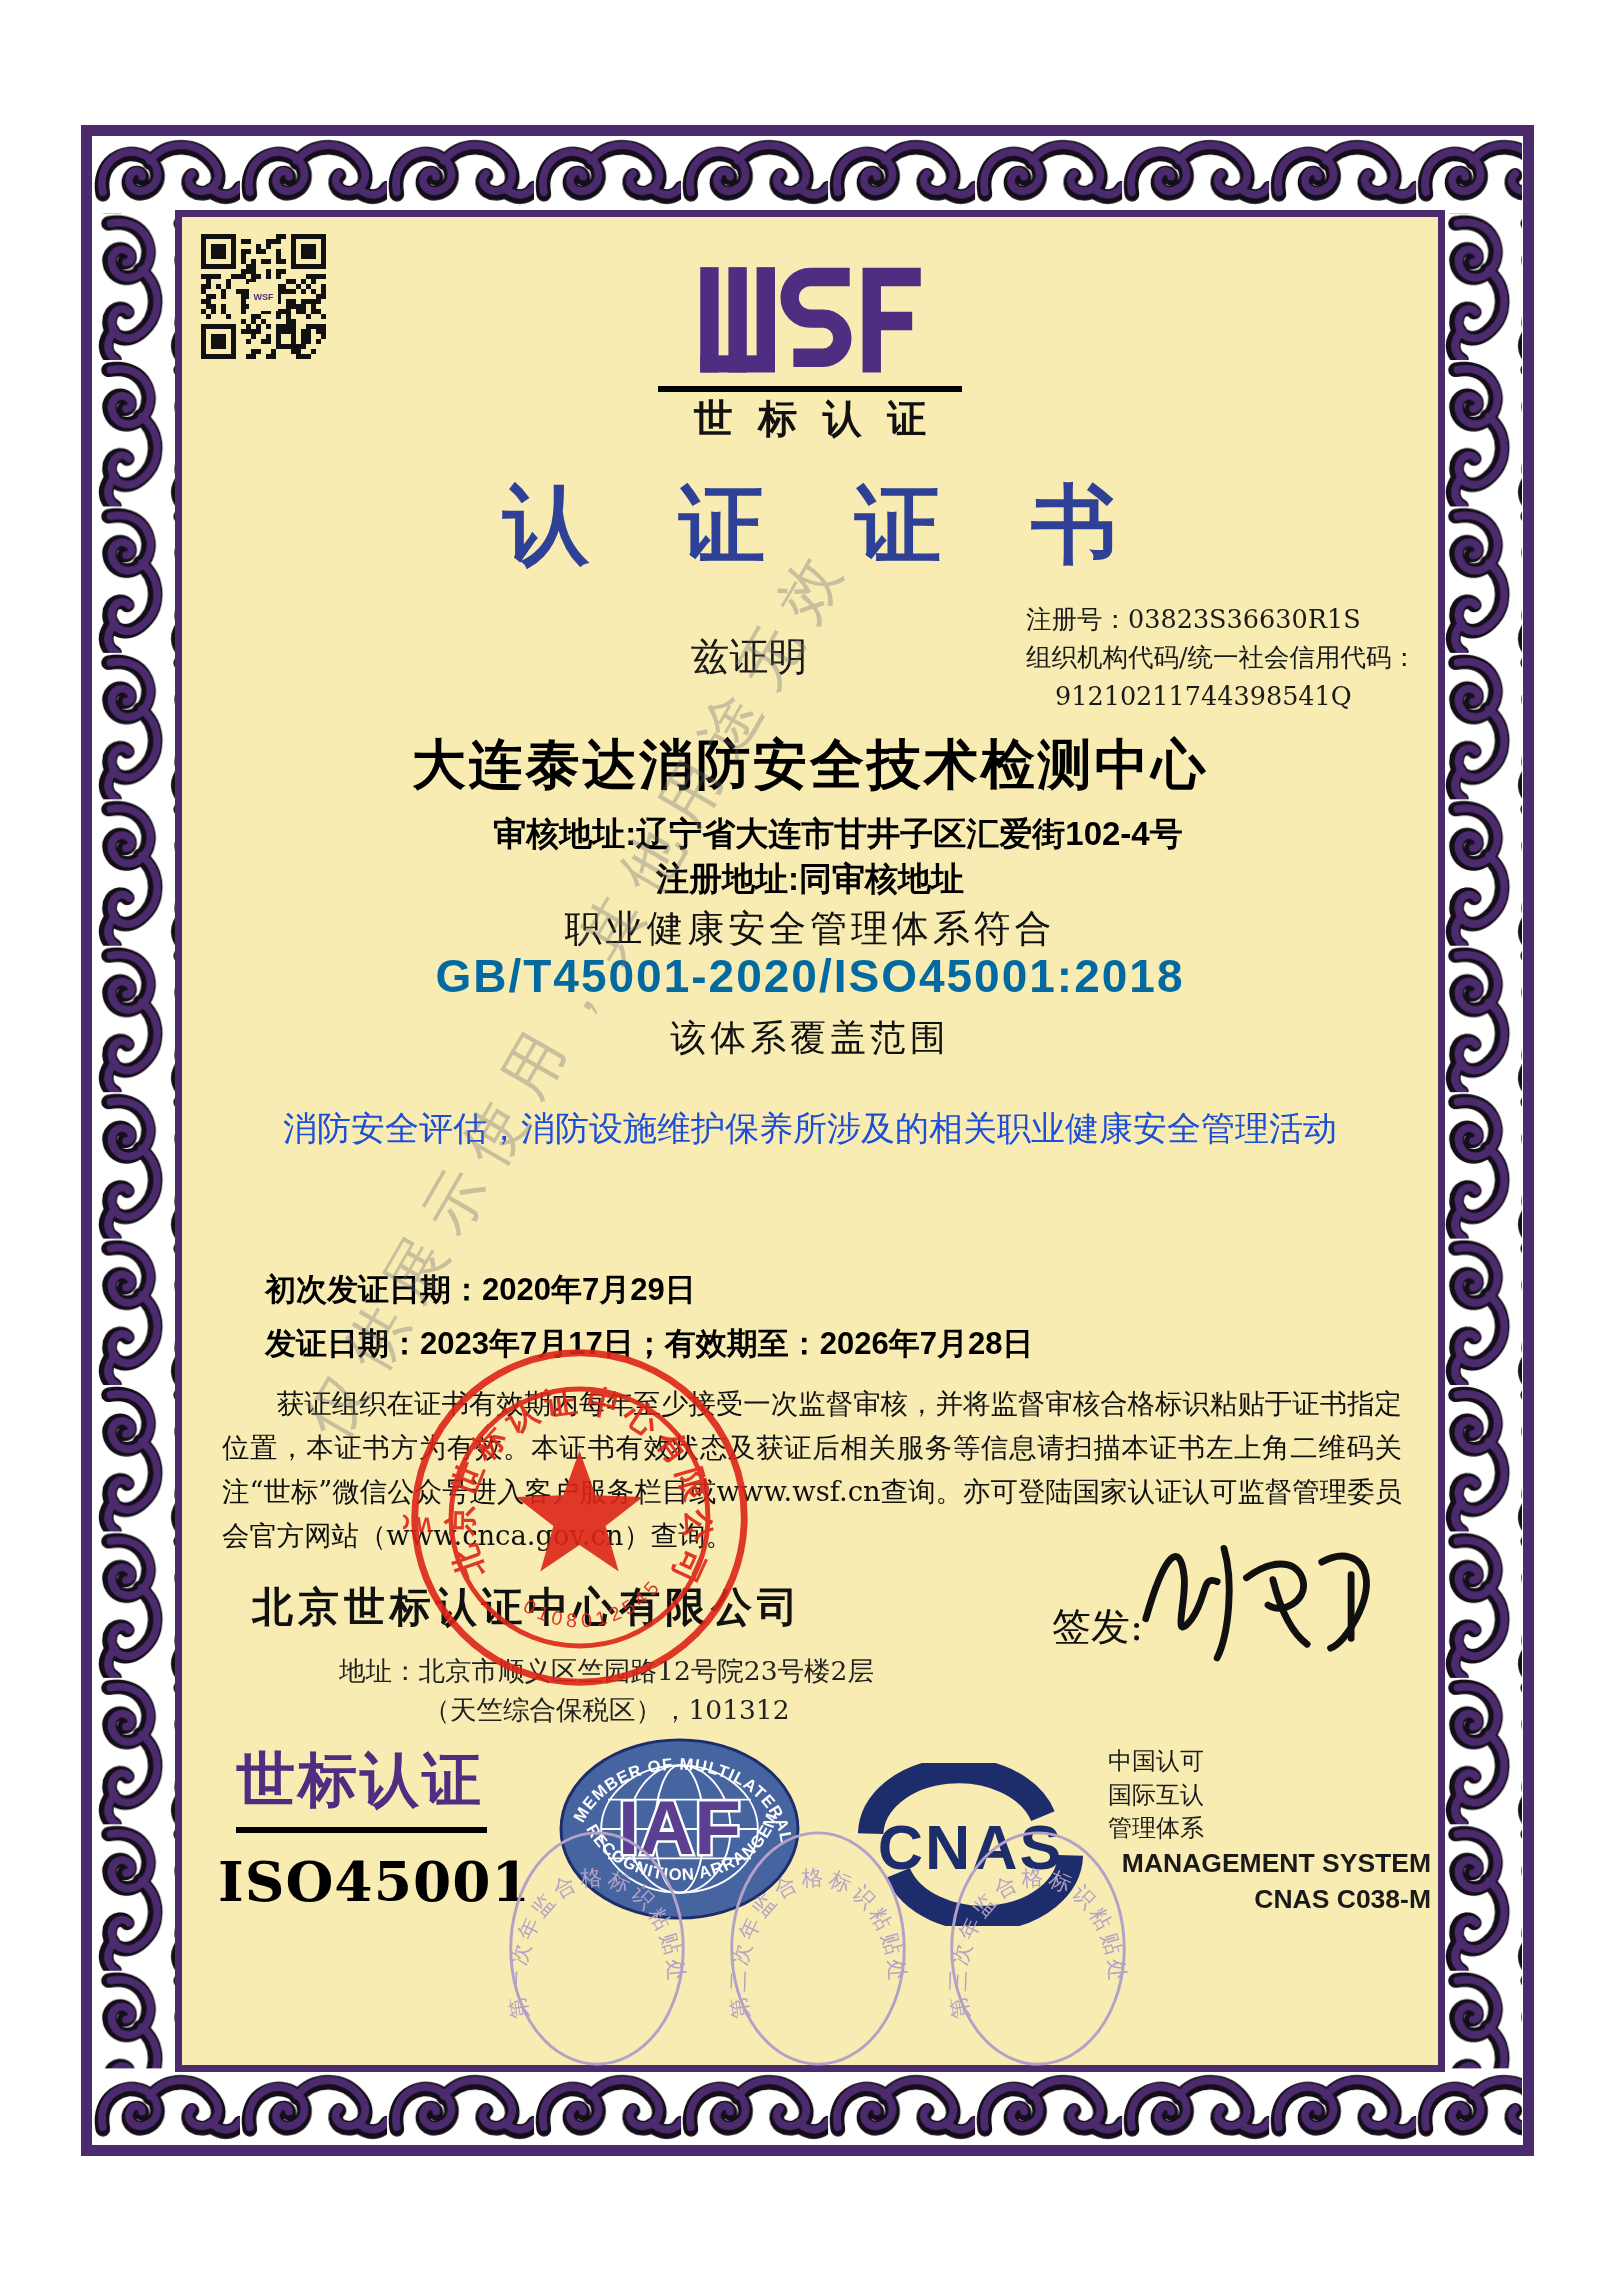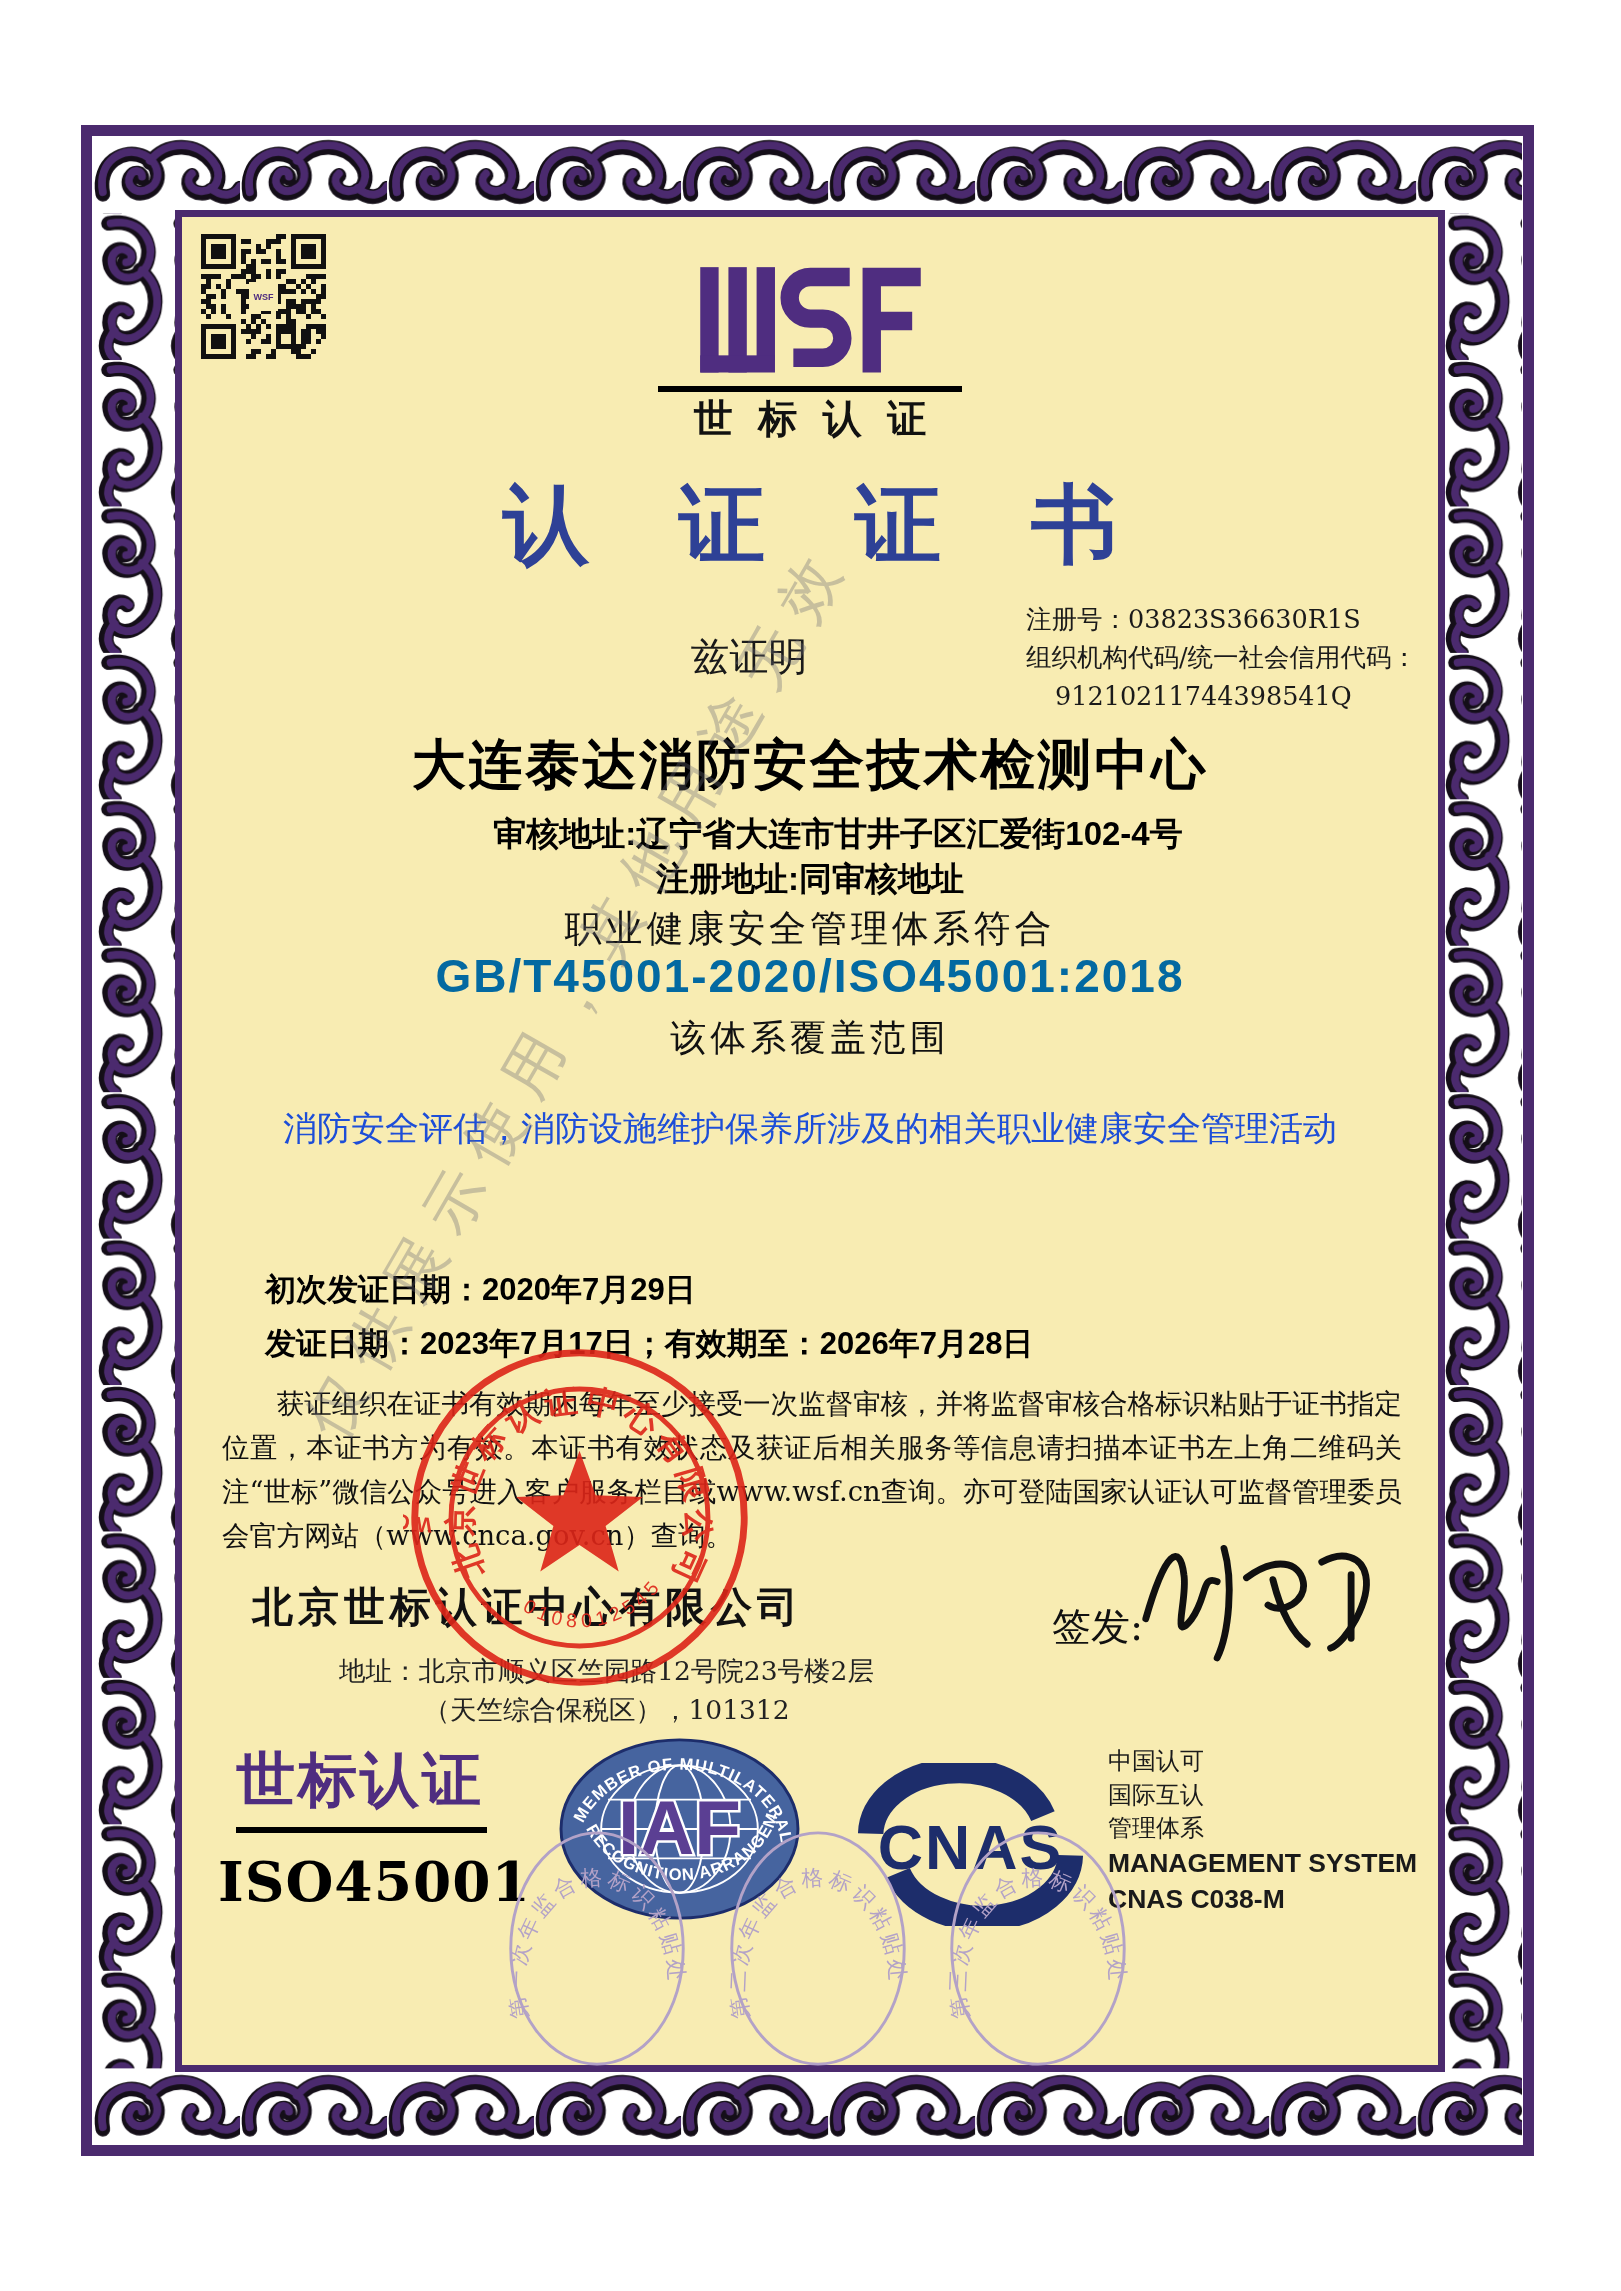--- a/index.html
+++ b/index.html
@@ -39,21 +39,21 @@
   .issuer{left:39px;top:1370px;width:627px;text-align:center;font-size:41px;font-weight:bold;color:#111;letter-spacing:4.9px;}
   .signlabel{left:877px;top:1374px;font-size:39px;color:#111;margin-top:16px;}
   .iss-addr1{left:59px;top:1443px;width:745px;text-align:center;font-size:26.5px;color:#222;}
   .iss-addr2{left:59px;top:1482px;width:745px;text-align:center;font-size:26.5px;color:#222;}
 
   .brand-cn{left:43px;top:1531px;width:284px;text-align:center;font-size:59px;font-weight:bold;color:#4f2d80;letter-spacing:2.9px;}
   .brand-rule{left:61px;top:1617px;width:251px;height:5.9px;background:#000;}
   .brand-iso{left:43px;top:1639px;width:284px;text-align:center;font-size:55px;font-weight:bold;letter-spacing:1px;color:#000;}
   .cnas-text{left:933px;top:1535px;width:323px;color:#1a1a1a;}
   .cnas-text .cn{font-size:24px;line-height:1.4;}
-  .cnas-text .en{font-size:26.5px;font-weight:bold;line-height:1.35;font-family:"Liberation Sans",sans-serif;}
+  .cnas-text .en{font-size:26.5px;font-weight:bold;line-height:1.35;font-family:"Liberation Sans",sans-serif;text-align:right;}
 
   .watermark{
     left:403px;top:780px;transform:translate(-50%,-50%) rotate(-60deg);
     font-size:61px;letter-spacing:17.6px;white-space:nowrap;
     color:rgba(105,105,118,0.34);z-index:5;pointer-events:none;
   }
   .seal{left:228px;top:1131px;z-index:6;opacity:0.9;pointer-events:none;}
   .signature{left:946px;top:1311px;z-index:4;}
 </style>
 </head>

